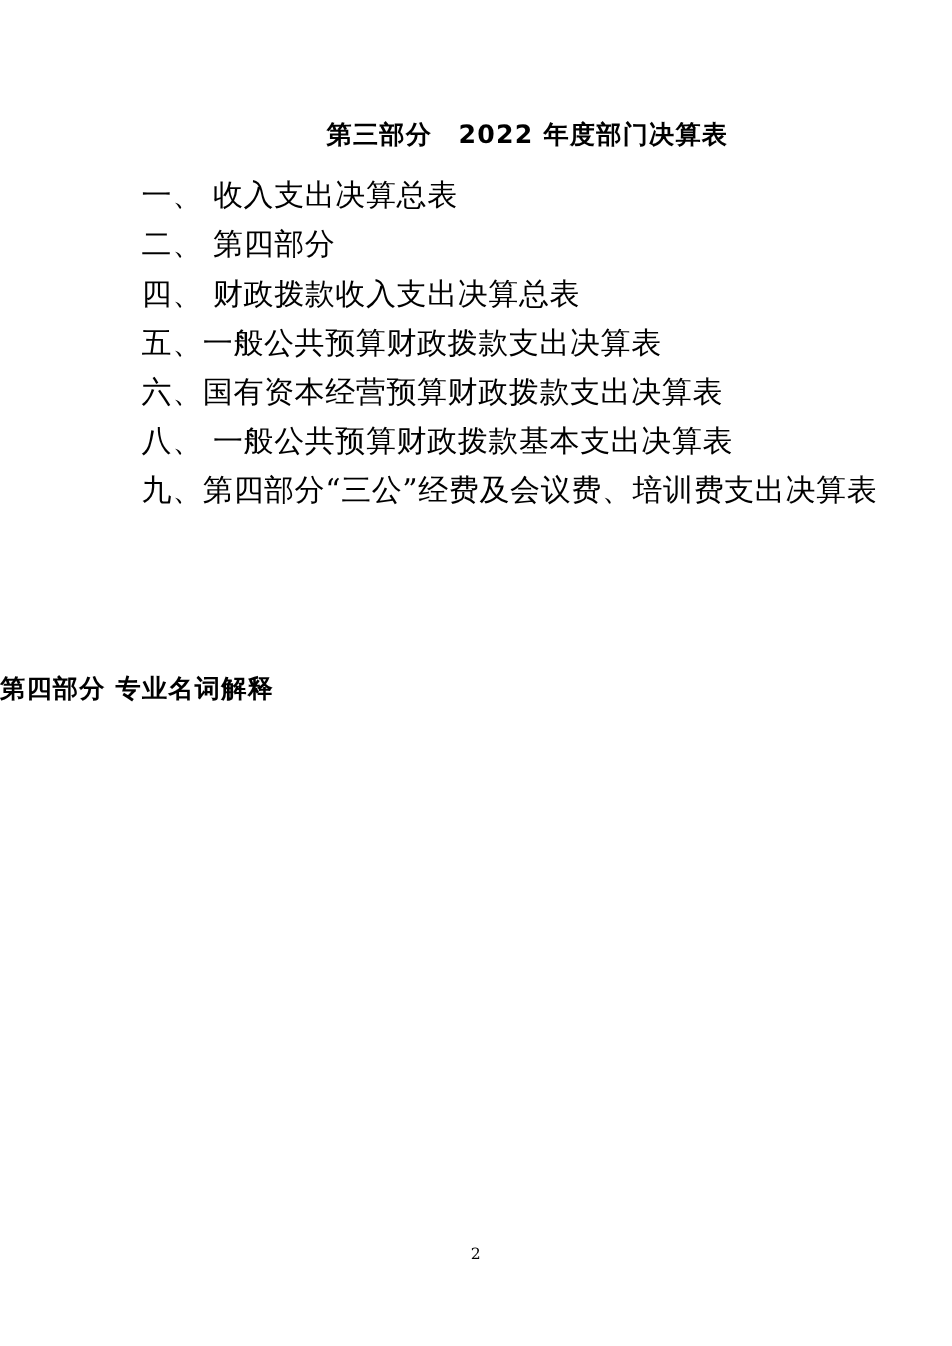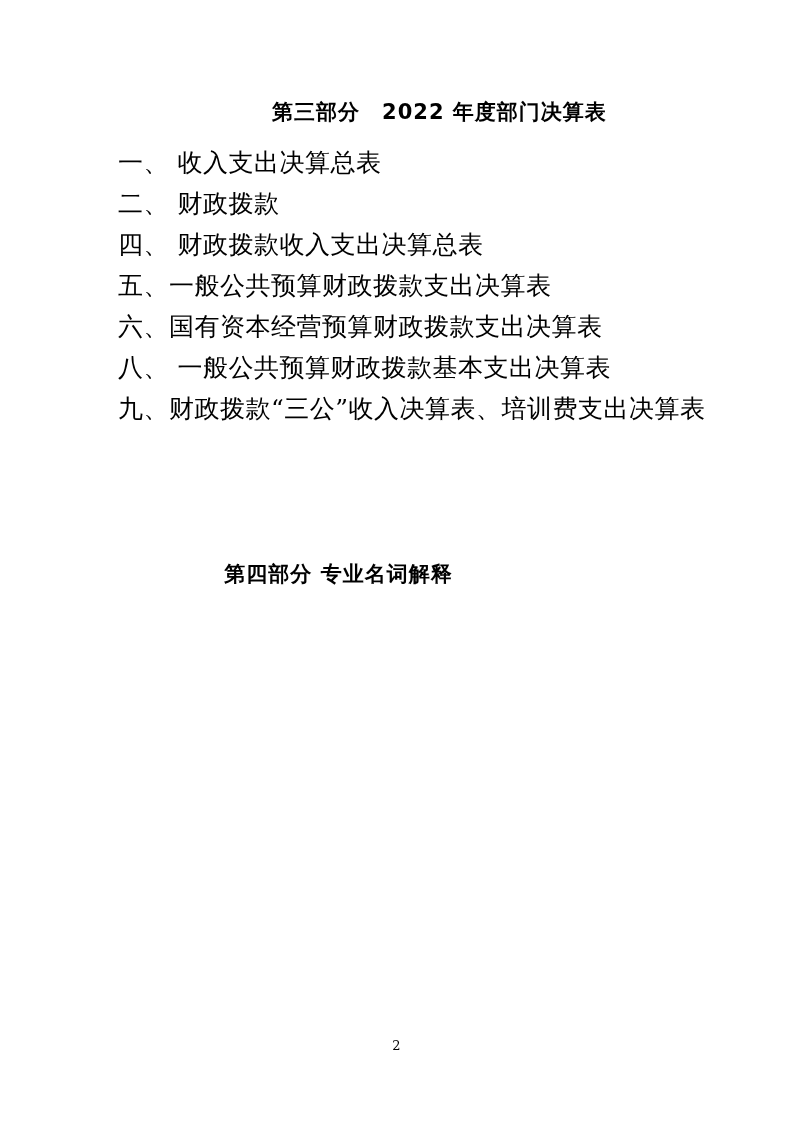--- a/index.html
+++ b/index.html
@@ -50,21 +50,20 @@
     font-size: 25px;
     line-height: 41px;
     white-space: nowrap;
     letter-spacing: 0.5px;
   }
   .heading-2 {
     position: absolute;
     top: 560px;
     left: 0;
     width: 677px;
-    text-align: center;
     font-size: 21px;
     font-weight: bold;
     letter-spacing: 1px;
     font-family: "DejaVu Sans", "Liberation Sans", sans-serif;
   }
   .page-number {
     position: absolute;
     top: 1038px;
     left: 0;
     width: 793px;
@@ -77,25 +76,25 @@
 <body>
 
 <div class="page">
 
   <div class="heading-1">
     <span class="part-num">第三部分</span><span class="gap"></span><span>2022 年度部门决算表</span>
   </div>
 
   <div class="toc-list">
     <div class="toc-item">一、 收入支出决算总表</div>
-    <div class="toc-item">二、 财政拨款</div>
+    <div class="toc-item">二、 第四部分</div>
     <div class="toc-item">四、 财政拨款收入支出决算总表</div>
     <div class="toc-item">五、一般公共预算财政拨款支出决算表</div>
     <div class="toc-item">六、国有资本经营预算财政拨款支出决算表</div>
     <div class="toc-item">八、 一般公共预算财政拨款基本支出决算表</div>
-    <div class="toc-item">九、财政拨款“三公”收入决算表、培训费支出决算表</div>
+    <div class="toc-item">九、第四部分“三公”经费及会议费、培训费支出决算表</div>
   </div>
 
   <div class="heading-2">第四部分 专业名词解释</div>
 
   <div class="page-number">2</div>
 
 </div>
 
 </body></html>

